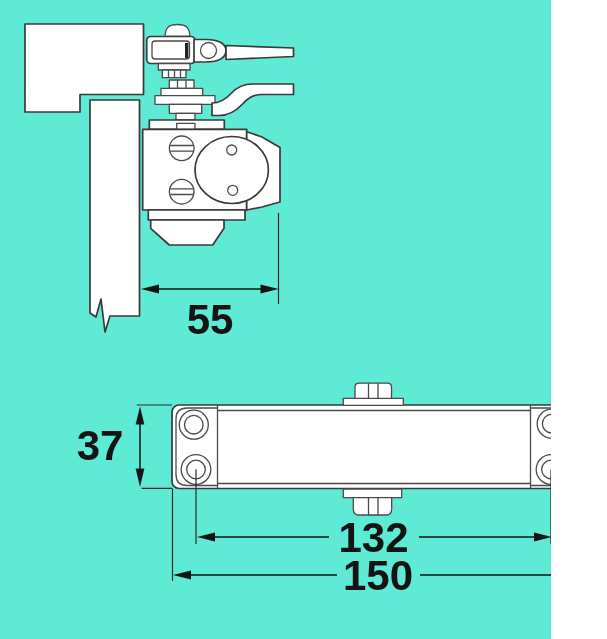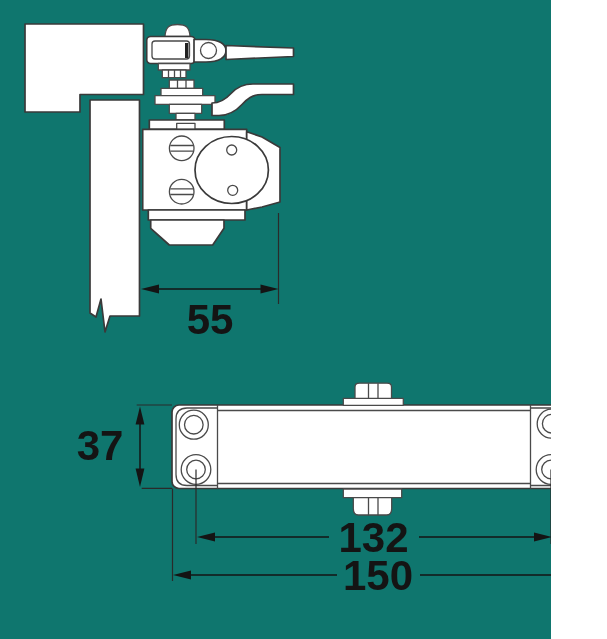--- a/index.html
+++ b/index.html
@@ -1,16 +1,16 @@
 <!DOCTYPE html>
 <html><head>
 <meta charset="utf-8">
 <style>
   html,body{margin:0;padding:0;background:#ffffff;}
-  .page{position:relative;width:551px;height:639px;background:#0f766e;overflow:hidden;
+  .page{position:relative;width:551px;height:639px;background:#5eead4;overflow:hidden;
         font-family:"Liberation Sans",sans-serif;}
   svg{display:block;}
   .outline{fill:#ffffff;stroke:#3a3a3a;stroke-width:1.7;stroke-linejoin:round;}
   .outline-thin{fill:#ffffff;stroke:#4a4a4a;stroke-width:1.3;stroke-linejoin:round;}
   .detail{fill:none;stroke:#4a4a4a;stroke-width:1.3;}
   .dimline{fill:none;stroke:#141414;stroke-width:1.5;}
   .extline{fill:none;stroke:#2a2a2a;stroke-width:1.2;}
   .arrow{fill:#141414;stroke:none;}
   .dimtext{font-family:"Liberation Sans",sans-serif;font-weight:bold;font-size:42px;
            text-anchor:middle;}

